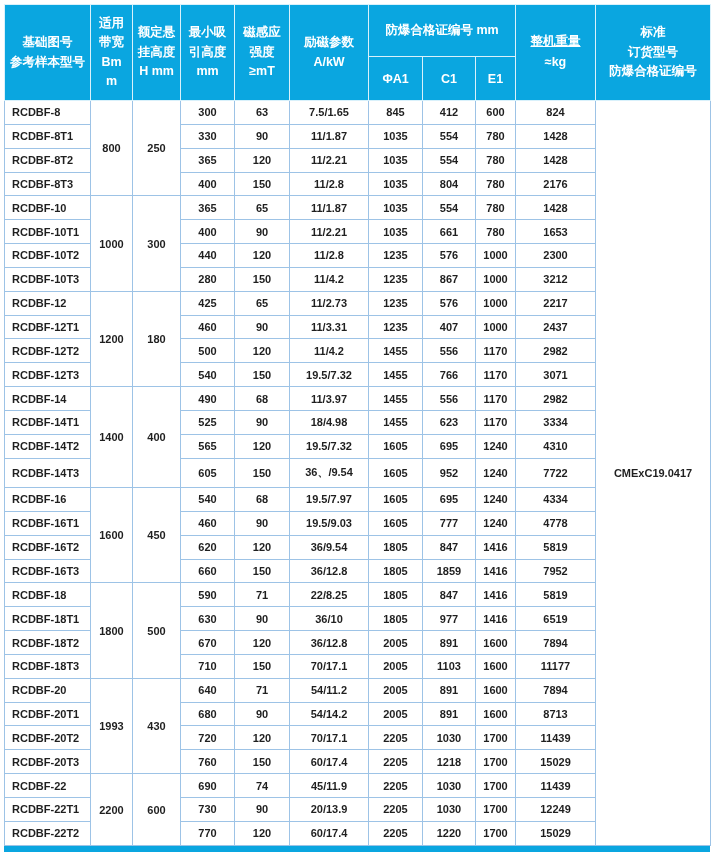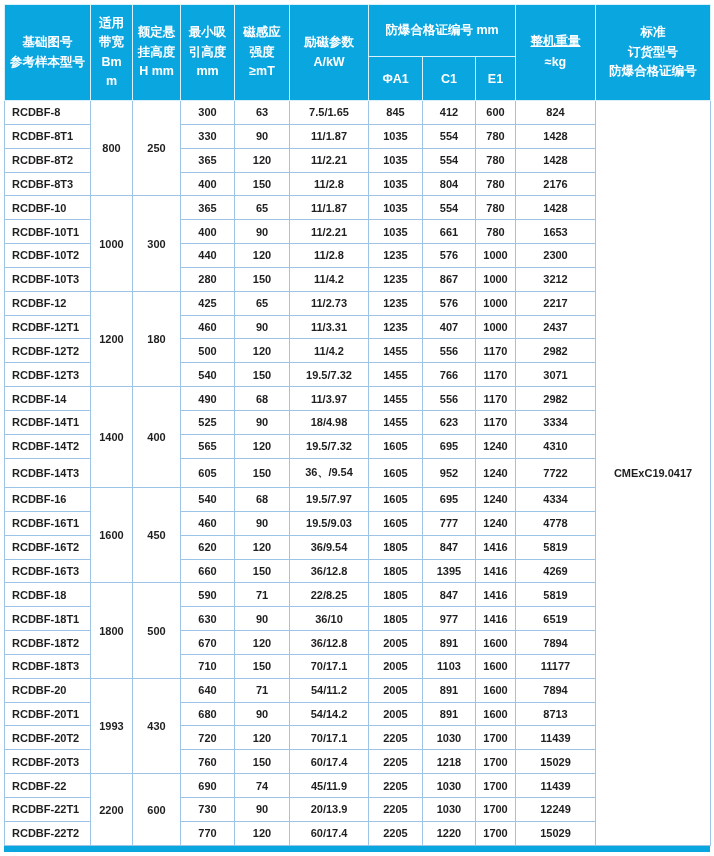--- a/index.html
+++ b/index.html
@@ -327,23 +327,23 @@
           <td>847</td>
           <td>1416</td>
           <td>5819</td>
         </tr>
         <tr>
           <td class="model">RCDBF-16T3</td>
           <td>660</td>
           <td>150</td>
           <td>36/12.8</td>
           <td>1805</td>
-          <td>1395</td>
+          <td>1859</td>
           <td>1416</td>
-          <td>4269</td>
+          <td>7952</td>
         </tr>
         <tr>
           <td class="model">RCDBF-18</td>
           <td rowspan="4">1800</td>
           <td rowspan="4">500</td>
           <td>590</td>
           <td>71</td>
           <td>22/8.25</td>
           <td>1805</td>
           <td>847</td>

